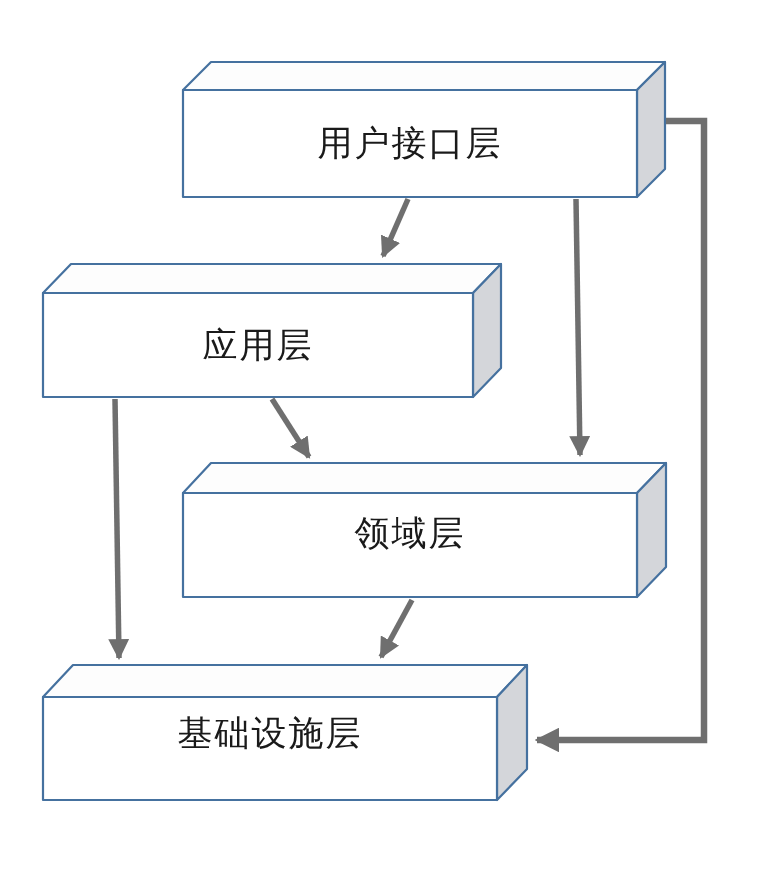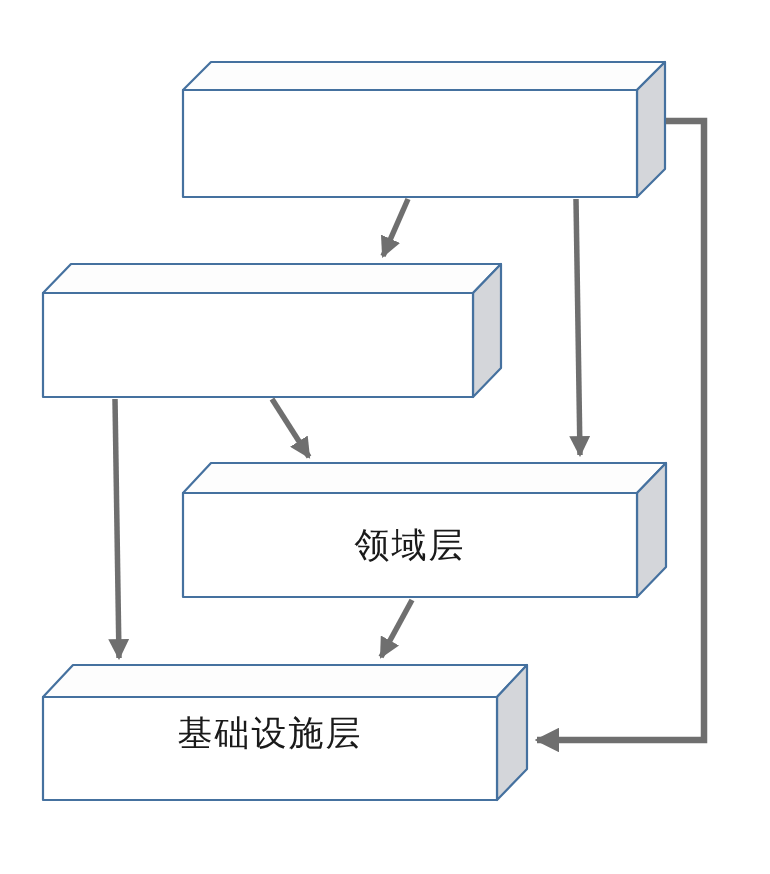--- a/index.html
+++ b/index.html
@@ -26,21 +26,21 @@
     align-items: center;
     justify-content: center;
     font-size: 35px;
     letter-spacing: 2px;
     color: #1a1a1a;
     white-space: nowrap;
     pointer-events: none;
   }
   .label-ui   { left: 183px; top:  90px; width: 454px; height: 107px; }
   .label-app  { left:  43px; top: 293px; width: 430px; height: 104px; }
-  .label-dom  { left: 183px; top: 493px; width: 454px; height: 104px; }
+  .label-dom  { left: 183px; top: 481px; width: 454px; height: 104px; }
   .label-infra{ left:  43px; top: 697px; width: 454px; height: 73px; }
 </style>
 </head>
 <body>
 
 <div class="canvas">
 
   <svg class="diagram-svg" width="770" height="874" viewBox="0 0 770 874">
     <defs>
       <marker id="arrow-head" viewBox="0 0 10 10" refX="9" refY="5" markerWidth="3.8" markerHeight="3.8" orient="auto">
@@ -78,19 +78,21 @@
 
     <path d="M272,399 L309,457" fill="none" stroke-width="5.5" marker-end="url(#arrow-head)" stroke="#6F6F6F"></path>
 
     <path d="M115,399 L119,658" fill="none" stroke-width="5.5" marker-end="url(#arrow-head)" stroke="#6F6F6F"></path>
 
     <path d="M412,600 L381,657" fill="none" stroke-width="5.5" marker-end="url(#arrow-head)" stroke="#6F6F6F"></path>
 
     <path d="M666,121 L704,121 L704,740 L537,740" fill="none" stroke-width="6.5" stroke-linejoin="miter" marker-end="url(#arrow-head)" stroke="#6F6F6F"></path>
   </svg>
 
+  <div class="box-label label-ui">用户接口层</div>
 
+  <div class="box-label label-app">应用层</div>
 
   <div class="box-label label-dom">领域层</div>
 
   <div class="box-label label-infra">基础设施层</div>
 
 </div>
 
 </body></html>

